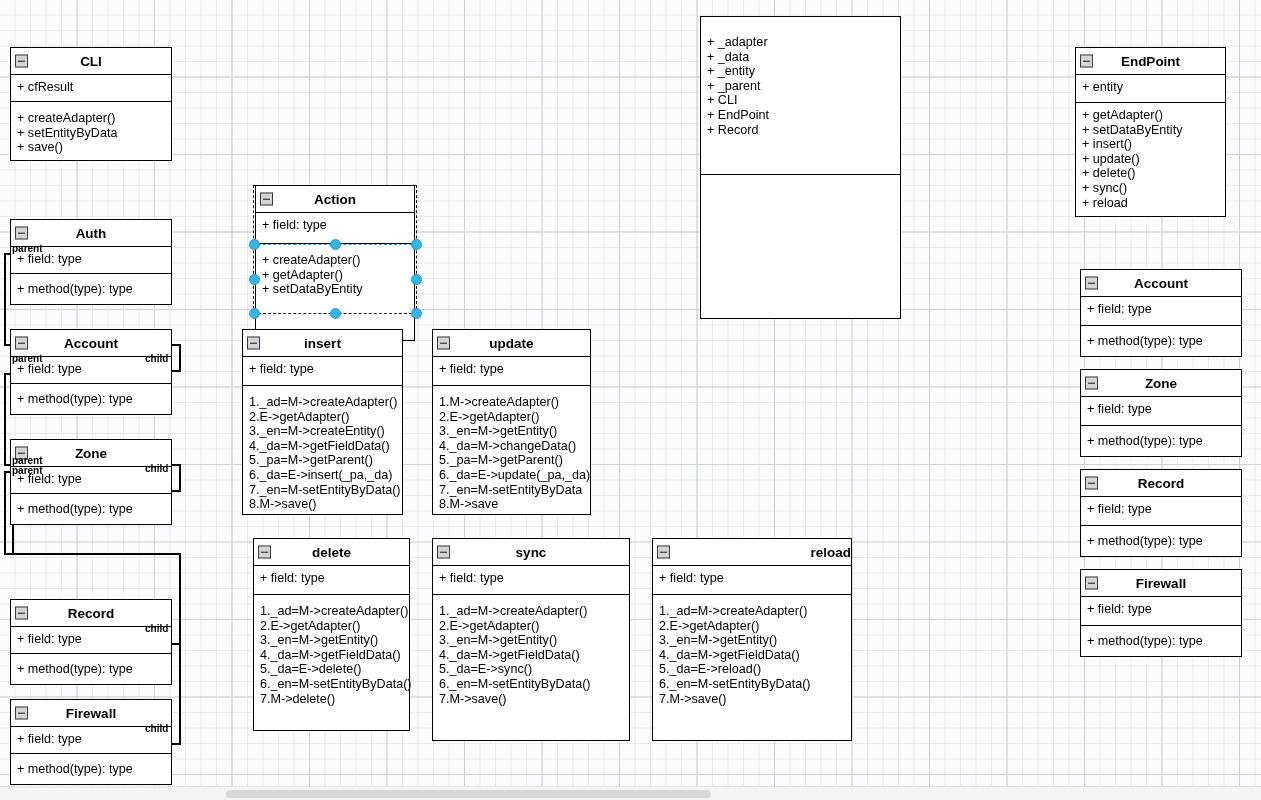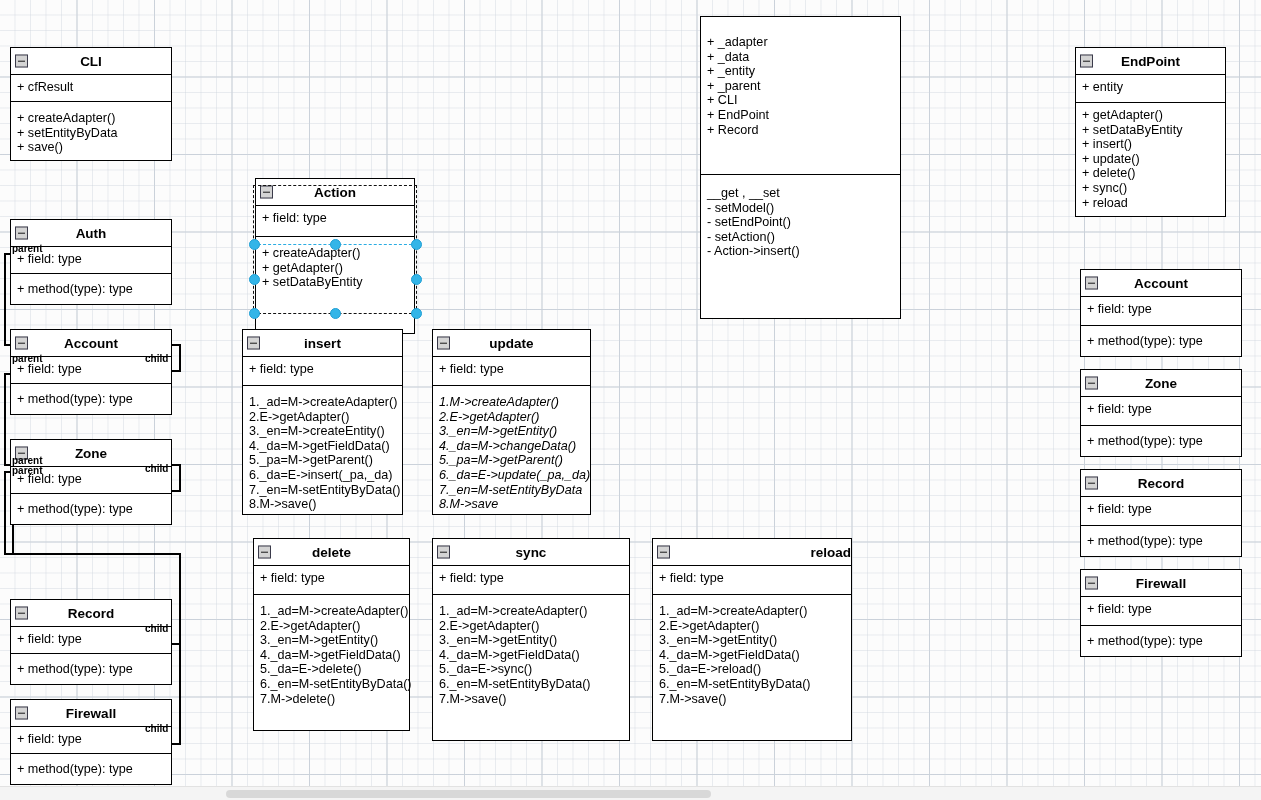--- a/index.html
+++ b/index.html
@@ -145,27 +145,20 @@
   <div class="uml" style="left:700px;top:16px;width:201px;height:303px;">
     <div class="sect bord" style="height:158px;padding-top:18px;">
       <div>+ _adapter</div>
       <div>+ _data</div>
       <div>+ _entity</div>
       <div>+ _parent</div>
       <div>+ CLI</div>
       <div>+ EndPoint</div>
       <div>+ Record</div>
     </div>
-    <div class="sect" style="padding-top:11px;">
-      <div>__get , __set</div>
-      <div>- setModel()</div>
-      <div>- setEndPoint()</div>
-      <div>- setAction()</div>
-      <div>- Action-&gt;insert()</div>
-    </div>
   </div>
 
   <div class="uml" style="left:1075px;top:47px;width:151px;height:170px;">
     <div class="title" style="height:27px;">
       <span class="collapse"></span>
       <span>EndPoint</span>
     </div>
     <div class="sect bord" style="height:28px;">
       <div>+  entity</div>
     </div>
@@ -173,21 +166,21 @@
       <div>+ getAdapter()</div>
       <div>+ setDataByEntity</div>
       <div>+ insert()</div>
       <div>+ update()</div>
       <div>+ delete()</div>
       <div>+ sync()</div>
       <div>+ reload</div>
     </div>
   </div>
 
-  <div class="uml" style="left:255px;top:178px;width:160px;height:156px;">
+  <div class="uml" style="left:255px;top:185px;width:160px;height:156px;">
     <div class="title" style="height:27px;">
       <span class="collapse"></span>
       <span>Action</span>
     </div>
     <div class="sect bord" style="height:31px;">
       <div>+ field: type</div>
     </div>
     <div class="sect" style="padding-top:9px;">
       <div>+ createAdapter()</div>
       <div>+ getAdapter()</div>
@@ -300,21 +293,21 @@
   </div>
 
   <div class="uml" style="left:432px;top:329px;width:159px;height:186px;">
     <div class="title" style="height:27px;">
       <span class="collapse"></span>
       <span>update</span>
     </div>
     <div class="sect bord" style="height:29px;">
       <div>+ field: type</div>
     </div>
-    <div class="sect" style="padding-top:9px;font-style:italic;">
+    <div class="sect" style="padding-top:9px;">
       <div>1.M-&gt;createAdapter()</div>
       <div>2.E-&gt;getAdapter()</div>
       <div>3._en=M-&gt;getEntity()</div>
       <div>4._da=M-&gt;changeData()</div>
       <div>5._pa=M-&gt;getParent()</div>
       <div>6._da=E-&gt;update(_pa,_da)</div>
       <div>7._en=M-setEntityByData</div>
       <div>8.M-&gt;save</div>
     </div>
   </div>

